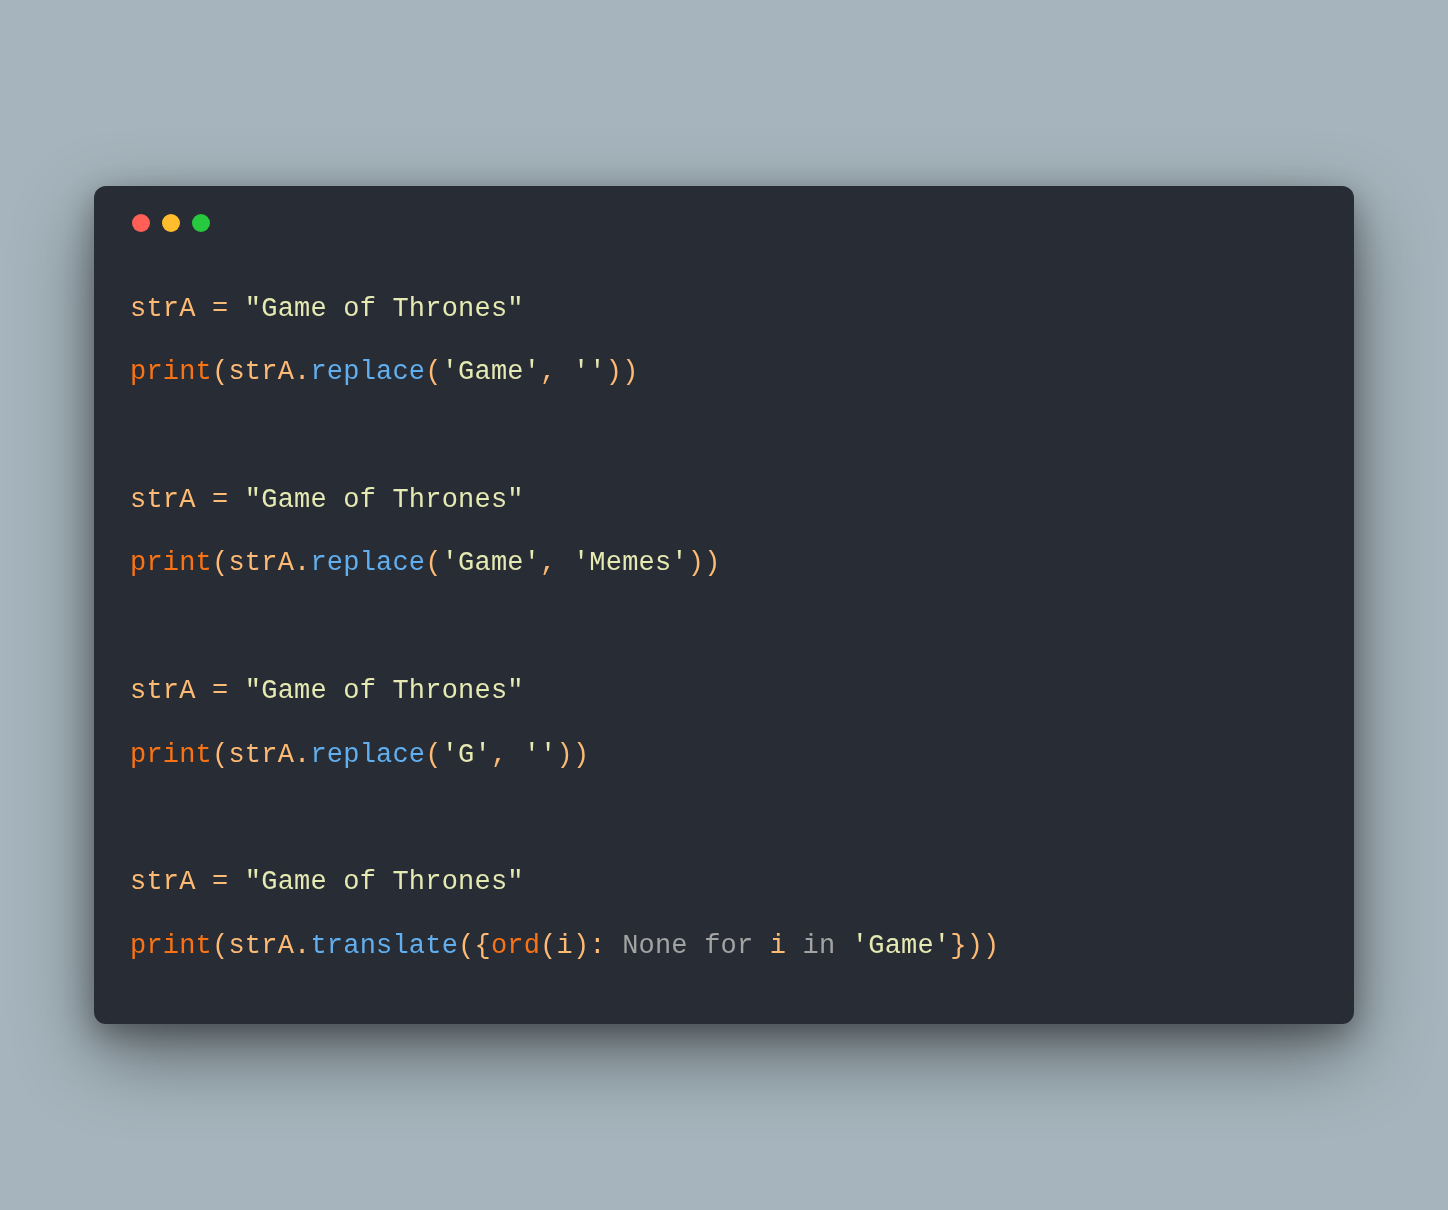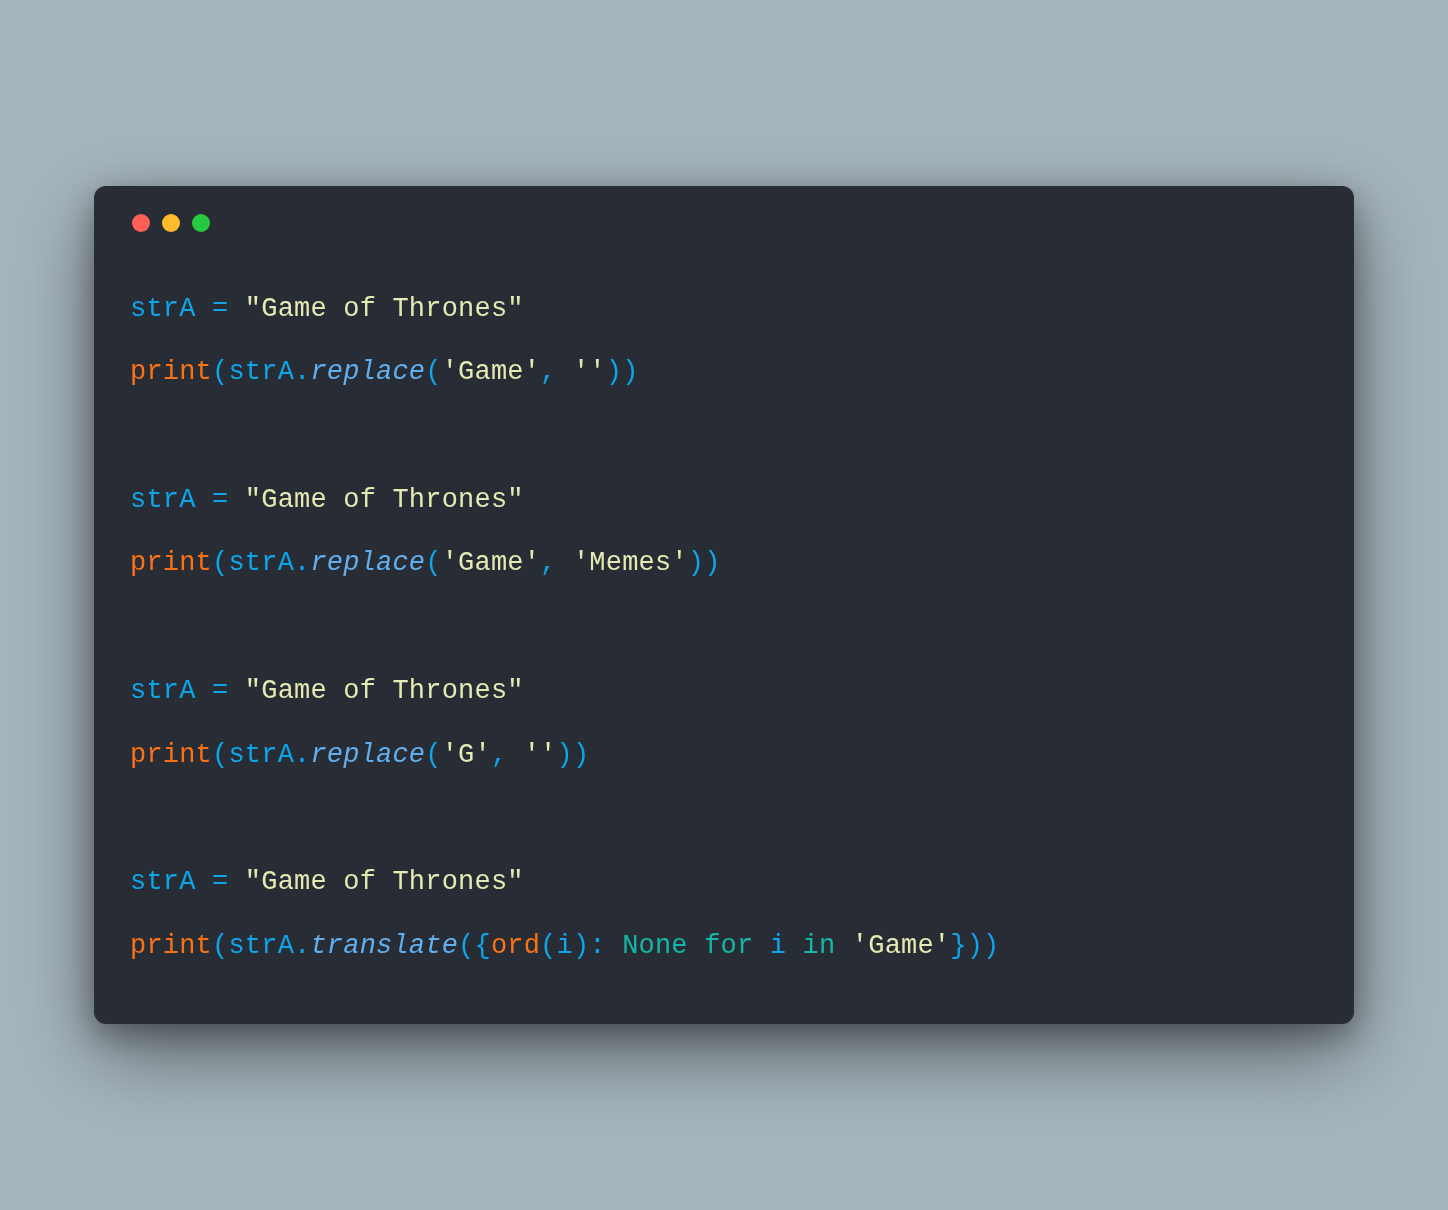--- a/index.html
+++ b/index.html
@@ -34,25 +34,25 @@
   .dot.yellow { background: #ffbd2e; }
   .dot.green { background: #27c93f; }
   pre.code {
     font-family: inherit;
     font-size: 27px;
     line-height: 2.36;
     color: #abb2bf;
     white-space: pre;
     letter-spacing: 0.2px;
   }
-  .tok-default { color: #0ea5e9; }
+  .tok-default { color: #fdba74; }
   .tok-string { color: #e5e9b2; }
-  .tok-func { color: #61afef; font-style: italic; }
+  .tok-func { color: #61afef; }
   .tok-builtin { color: #f97316; }
-  .tok-keyword { color: #14b8a6; }
+  .tok-keyword { color: #a3a3a3; }
 </style>
 </head>
 <body>
 
 <div class="window">
   <div class="traffic-lights">
     <div class="dot red"></div>
     <div class="dot yellow"></div>
     <div class="dot green"></div>
   </div>

